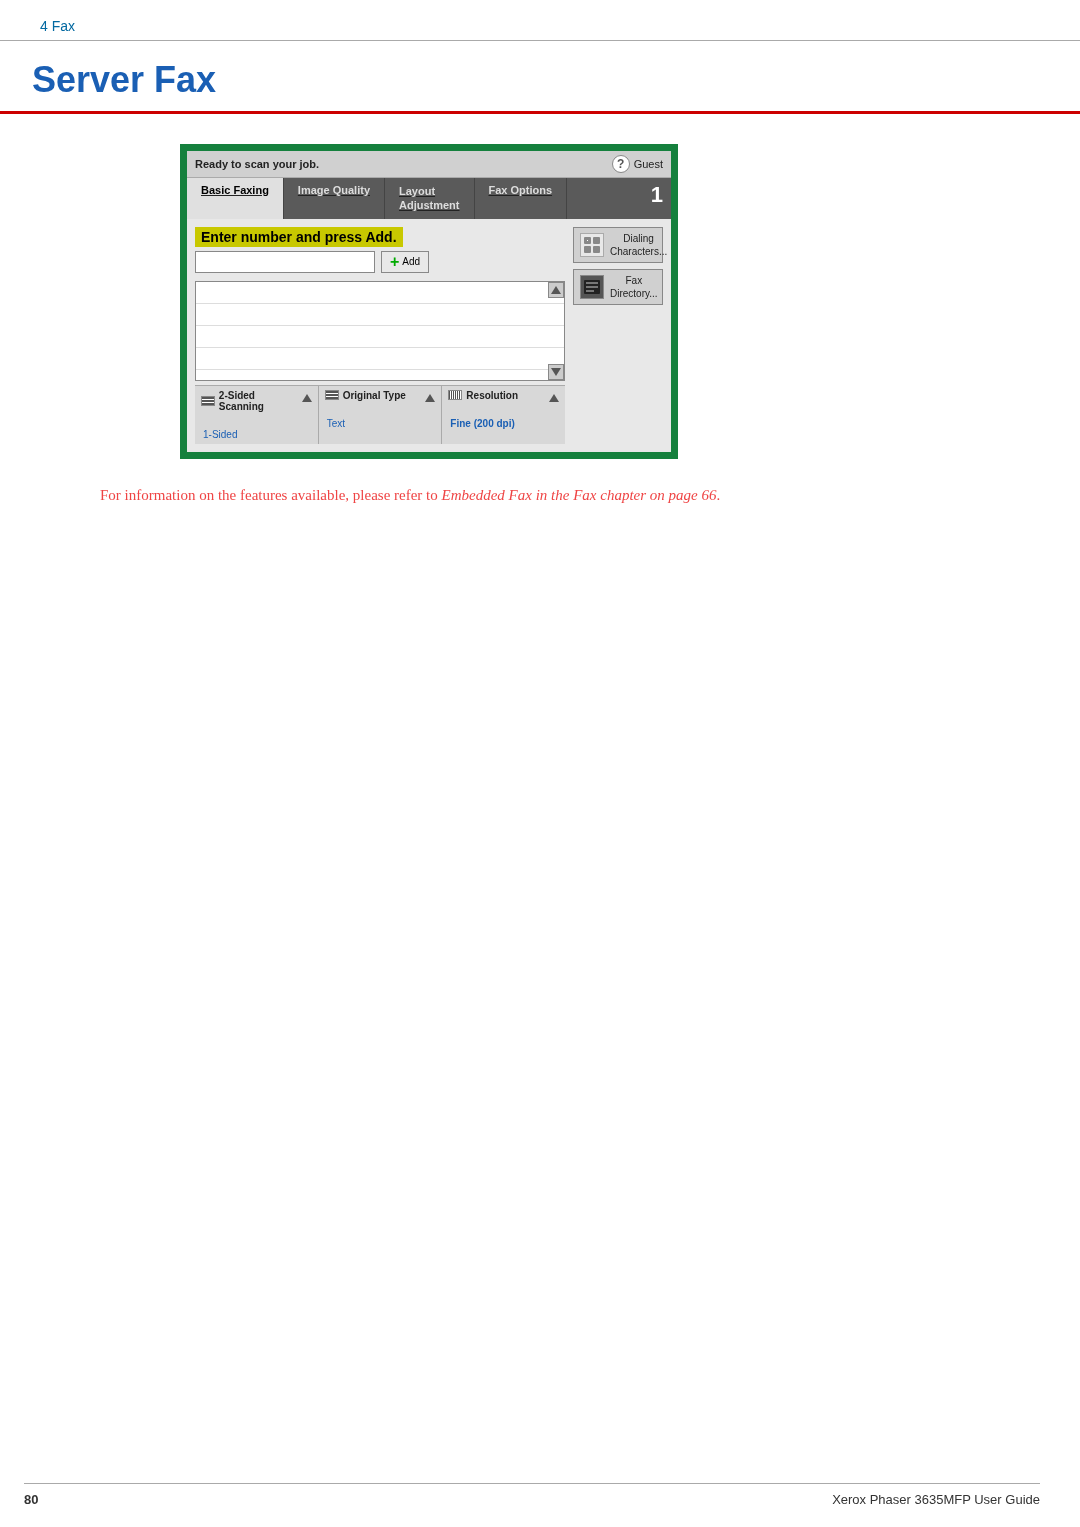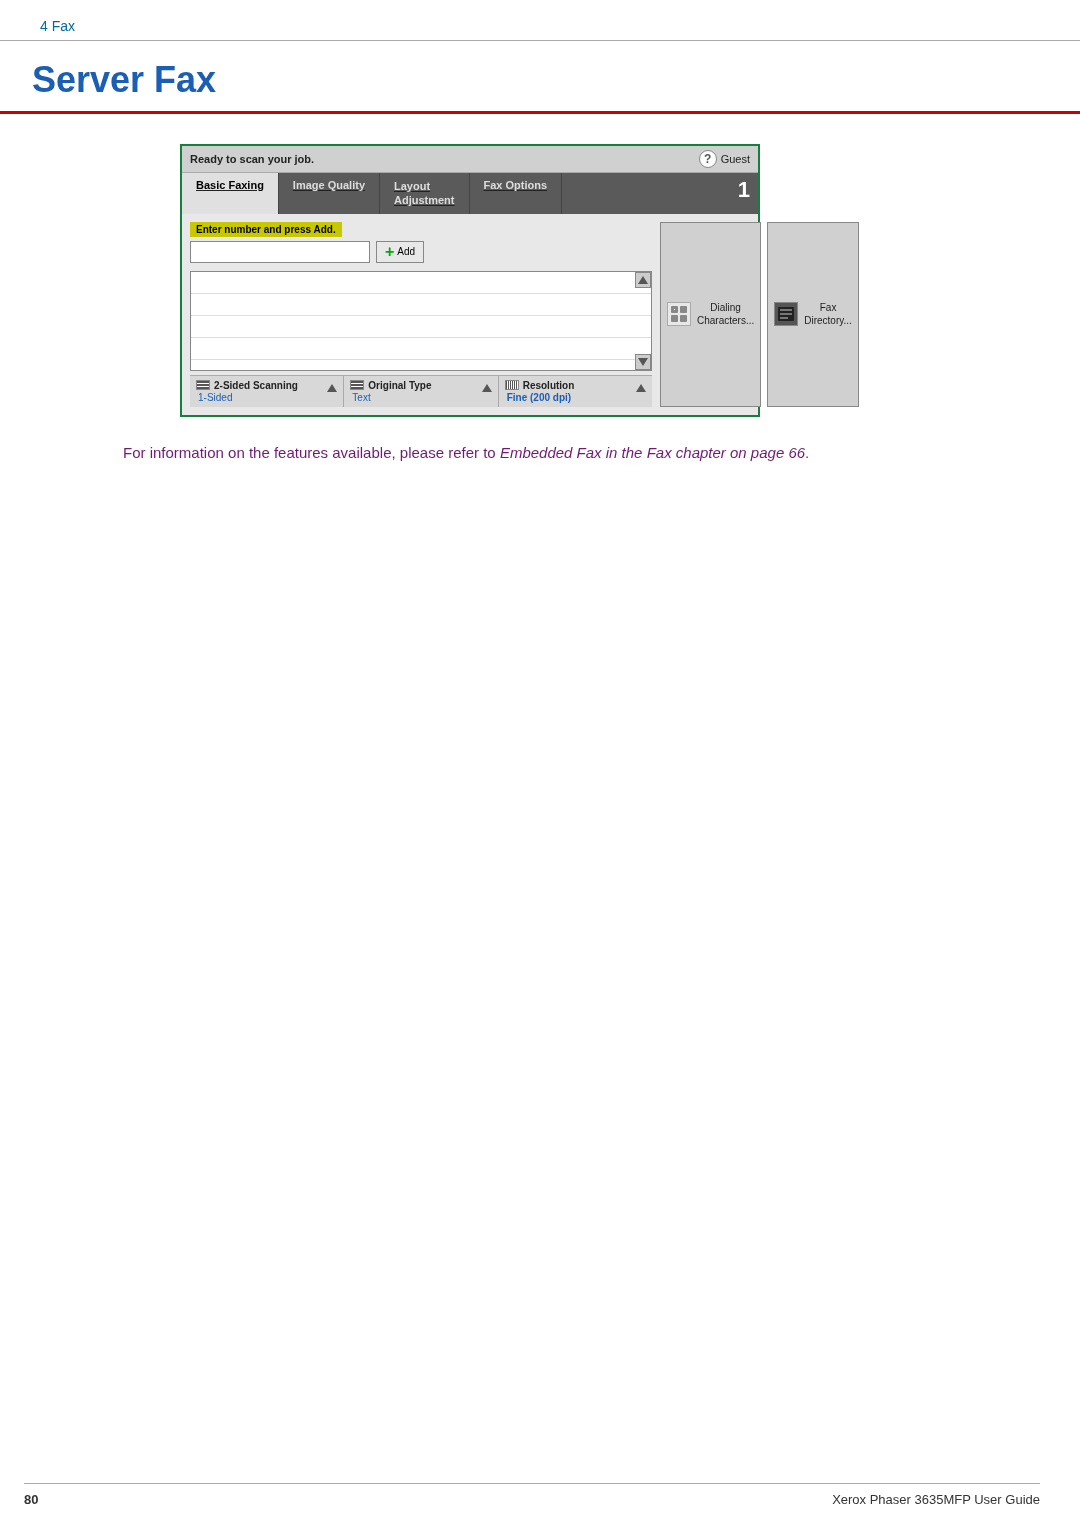--- a/index.html
+++ b/index.html
@@ -44,23 +44,23 @@
       margin-bottom: 22px;
       margin-left: 140px;
       margin-right: 40px;
       color: #222;
     }
 
     
     .ui-mockup {
       margin-left: 140px;
       margin-right: 40px;
-      border: 2px solid #15803d;
+      border: 7px solid #15803d;
       background: #c2410c;
-      width: 580px;
+      width: 498px;
       font-size: 12px;
     }
 
     
     .mockup-topbar {
       background: #d0d0d0;
       display: flex;
       justify-content: space-between;
       align-items: center;
       padding: 4px 8px;
@@ -129,21 +129,21 @@
       padding: 8px;
       gap: 8px;
     }
 
     .mockup-left {
       flex: 1;
     }
 
     .mockup-enter-label {
       background: #c8c800;
-      font-size: 10px;
+      font-size: 14px;
       font-weight: bold;
       padding: 2px 6px;
       margin-bottom: 4px;
       display: inline-block;
       color: #000;
     }
 
     .mockup-input-row {
       display: flex;
       align-items: center;
@@ -237,34 +237,34 @@
     }
     .mockup-bottom-item:last-child {
       border-right: none;
     }
     .mockup-bottom-label {
       display: flex;
       align-items: center;
       gap: 4px;
       font-weight: bold;
       color: #222;
-      margin-bottom: 1px;
+      margin-bottom: 17px;
       justify-content: space-between;
     }
     .mockup-bottom-value {
       font-size: 10px;
       color: #1a5fb4;
       padding-left: 2px;
     }
 
     
     .mockup-right {
       width: 90px;
       display: flex;
-      flex-direction: row;
+      flex-direction: column;
       gap: 6px;
     }
 
     .mockup-right-btn {
       background: #d0d0d0;
       border: 1px solid #888;
       padding: 4px 6px;
       font-size: 10px;
       display: flex;
       align-items: center;
@@ -350,23 +350,24 @@
       border-right: 5px solid transparent;
       border-top: 8px solid #555;
       display: inline-block;
     }
 
     
     .reference-text {
       font-size: 15px;
       line-height: 1.6;
       margin-top: 24px;
-      margin-left: 83px;
+      margin-left: 60px;
       margin-right: 40px;
-      color: #701a75;
+      color: #ef4444;
+      font-family: Liberation Serif, serif;
     }
     .reference-text em {
       font-style: italic;
     }
 
     
     .page-footer {
       position: absolute;
       bottom: 20px;
       left: 24px;

